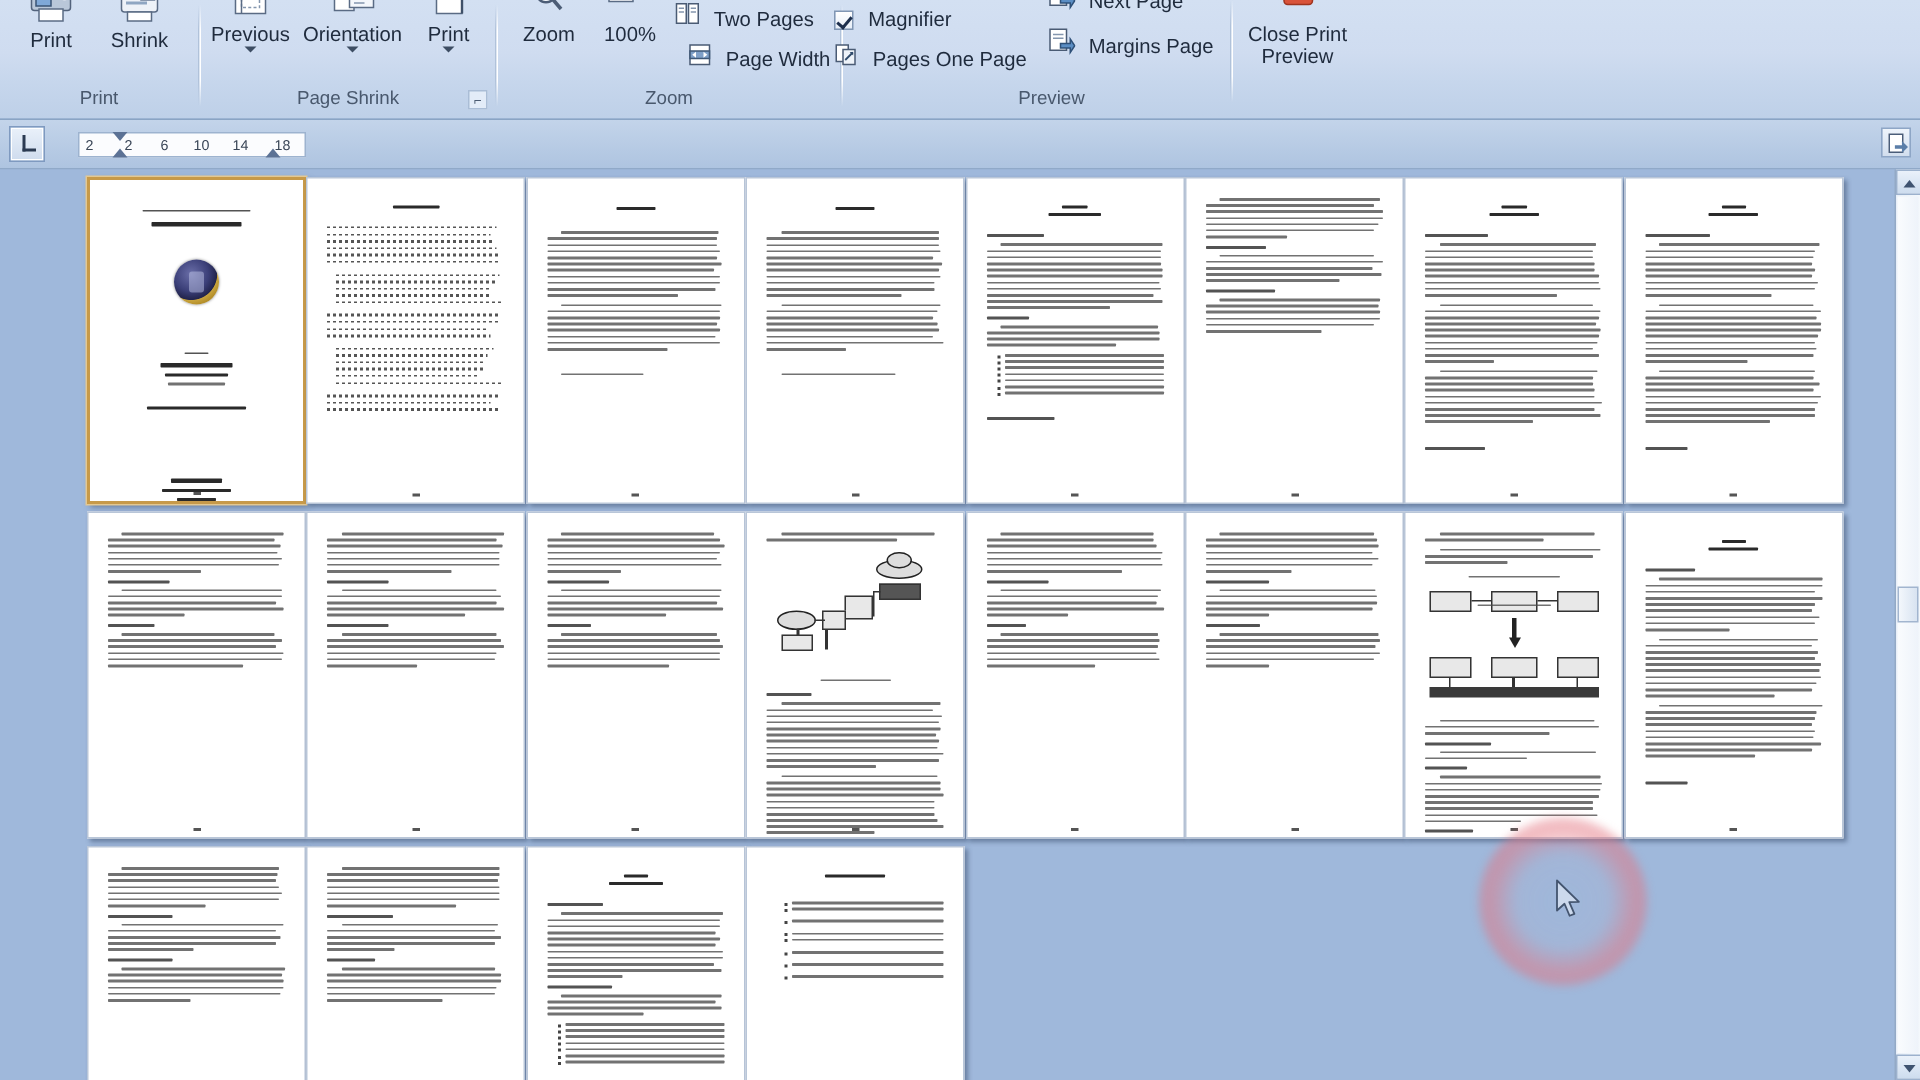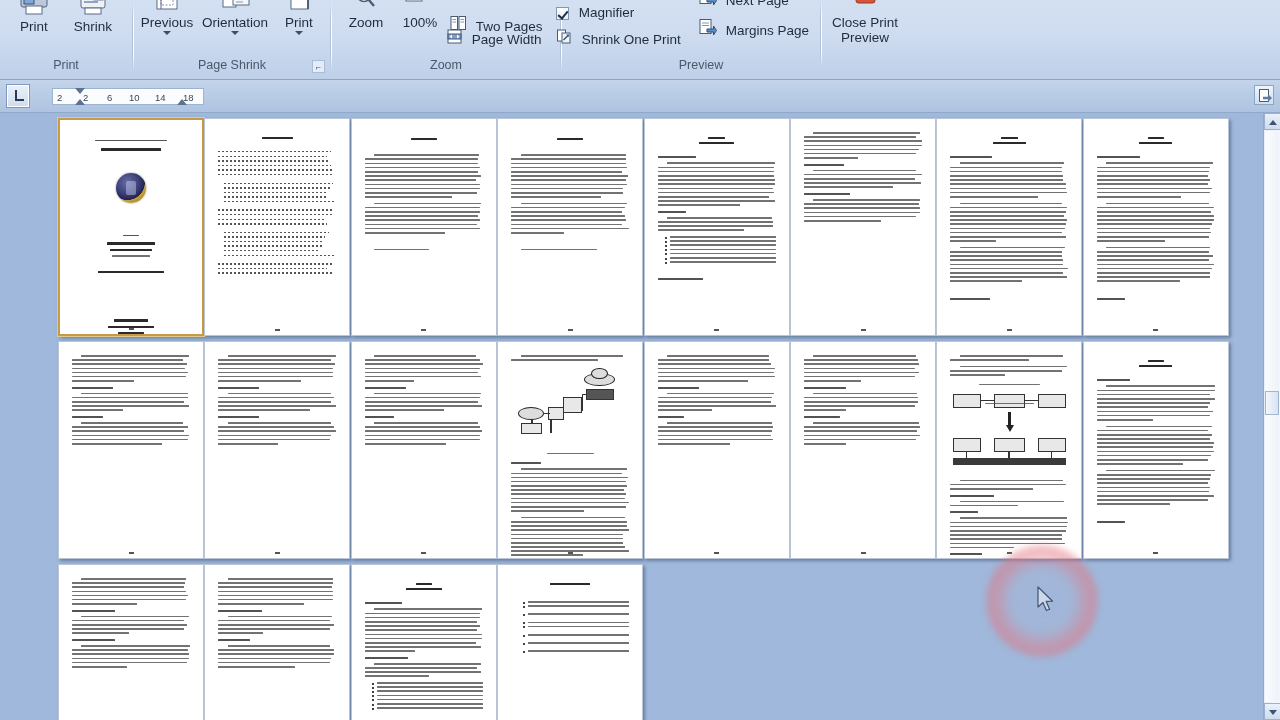--- a/index.html
+++ b/index.html
@@ -344,34 +344,34 @@
           <svg width="34" height="26" viewBox="0 0 34 26">
             <rect x="3" y="3" width="16" height="12" fill="#ffffff" stroke="#5a6b84"></rect>
             <line x1="3" y1="11" x2="19" y2="11" stroke="#93a5bd"></line>
             <rect x="15" y="2" width="16" height="11" fill="#ffffff" stroke="#44546c"></rect>
             <text x="17" y="11" font-family="Liberation Sans" font-size="9" fill="#1d2a3d">100</text>
           </svg>
         </span>
         <span class="lbl">100%</span>
       </div>
 
-      <div class="smallbtn" style="left:116px;top:15px;">
+      <div class="smallbtn" style="left:116px;top:1px;">
         <span class="ic">
           <svg width="17" height="17" viewBox="0 0 17 17">
             <rect x="1" y="1.5" width="6.5" height="13" fill="#ffffff" stroke="#4a5b74"></rect>
             <rect x="9" y="1.5" width="6.5" height="13" fill="#ffffff" stroke="#4a5b74"></rect>
             <line x1="2.5" y1="4.5" x2="6" y2="4.5" stroke="#8496ae"></line>
             <line x1="2.5" y1="7" x2="6" y2="7" stroke="#8496ae"></line>
             <line x1="10.5" y1="4.5" x2="14" y2="4.5" stroke="#8496ae"></line>
             <line x1="10.5" y1="7" x2="14" y2="7" stroke="#8496ae"></line>
           </svg>
         </span>
         <span class="lbl">Two Pages</span>
       </div>
-      <div class="smallbtn" style="left:112px;top:28px;">
+      <div class="smallbtn" style="left:124px;top:28px;">
         <span class="ic">
           <svg width="17" height="17" viewBox="0 0 17 17">
             <rect x="2" y="2" width="13" height="13" fill="#ffffff" stroke="#4a5b74"></rect>
             <rect x="2" y="6" width="13" height="5" fill="#7fa0c8" stroke="#3f5877"></rect>
             <path d="M3.5 8.5 L6 6.5 L6 10.5 Z" fill="#fff"></path>
             <path d="M13.5 8.5 L11 6.5 L11 10.5 Z" fill="#fff"></path>
           </svg>
         </span>
         <span class="lbl">Page Width</span>
       </div>
@@ -388,21 +388,21 @@
       </div>
       <div class="smallbtn" style="left:8px;top:28px;">
         <span class="ic">
           <svg width="17" height="17" viewBox="0 0 17 17">
             <rect x="1.5" y="2" width="8" height="11" fill="#ffffff" stroke="#4a5b74"></rect>
             <rect x="6" y="5" width="8" height="10" fill="#eef3f9" stroke="#4a5b74"></rect>
             <path d="M7.5 12 L12.5 7" stroke="#2f4a6b" stroke-width="1.2"></path>
             <path d="M12.8 6.6 L12.8 9 L10.4 6.6 Z" fill="#2f4a6b"></path>
           </svg>
         </span>
-        <span class="lbl">Shrink One Print</span>
+        <span class="lbl">Pages One Page</span>
       </div>
 
       <div class="smallbtn" style="left:150px;top:-12px;">
         <span class="ic">
           <svg width="19" height="19" viewBox="0 0 19 19">
             <rect x="2" y="1.5" width="11" height="14" fill="#ffffff" stroke="#4a5b74"></rect>
             <line x1="4" y1="5" x2="11" y2="5" stroke="#8496ae"></line>
             <line x1="4" y1="7.5" x2="11" y2="7.5" stroke="#8496ae"></line>
             <path d="M9 11 L15.5 11 L15.5 8 L18.5 12.5 L15.5 17 L15.5 14 L9 14 Z" fill="#5b8ec4" stroke="#2f5179"></path>
           </svg>

